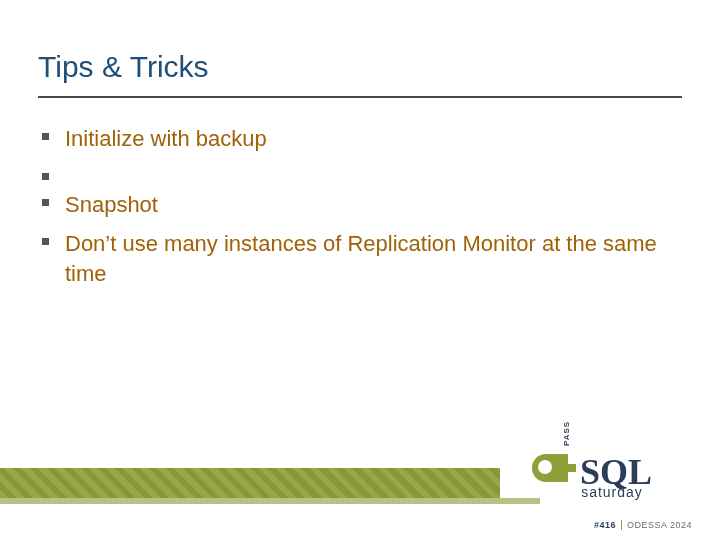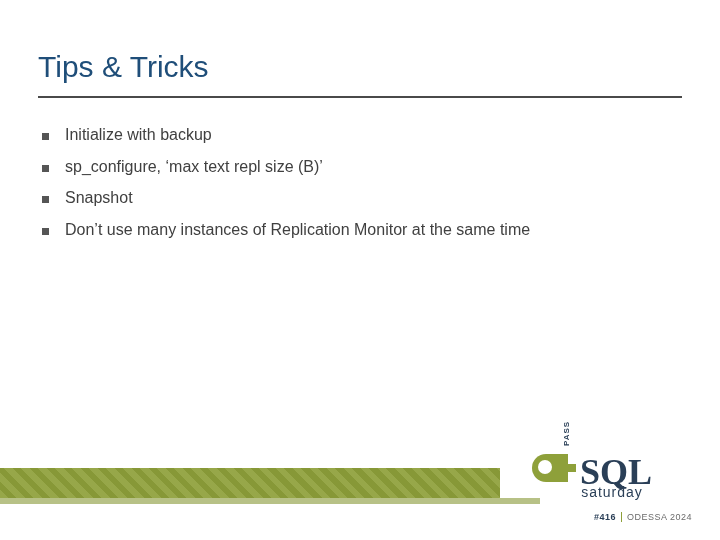--- a/index.html
+++ b/index.html
@@ -3,54 +3,53 @@
 <meta charset="utf-8">
 <style>
   * { margin: 0; padding: 0; box-sizing: border-box; }
   html, body { width: 720px; height: 540px; font-family: Arial, Helvetica, sans-serif; background: #fff; overflow: hidden; }
   .slide { position: relative; width: 716px; height: 540px; }
   .title { position: absolute; top: 50px; left: 38px; font-size: 30px; color: #1f4e79; font-weight: 400; }
   .hr { position: absolute; top: 96px; left: 38px; width: 644px; height: 2px; background: #4a4a4a; }
   .content { position: absolute; top: 124px; left: 42px; width: 620px; }
   .bullet-row { display: flex; align-items: flex-start; margin-bottom: 10px; }
   .sq { width: 7px; height: 7px; background: #555; margin-top: 9px; margin-right: 16px; flex-shrink: 0; }
-  .bt { font-size: 16px; color: #404040; line-height: 1.35; }
+  .bt { font-size: 22px; color: #a16207; line-height: 1.35; }
   .footer-bar { position: absolute; left: 0; bottom: 42px; width: 500px; height: 30px; }
   .footer-bar .seg1 { position: absolute; left: 0; top: 0; width: 500px; height: 30px; background: #8ea03a; }
   .footer-bar .seg1::after { content: ""; position: absolute; left: 0; top: 0; width: 500px; height: 30px; background: repeating-linear-gradient(45deg, rgba(255,255,255,0.08) 0 6px, rgba(0,0,0,0.05) 6px 12px); }
   .footer-thin { position: absolute; left: 0; bottom: 36px; width: 540px; height: 6px; background: #b7c186; }
   .logo { position: absolute; right: 24px; bottom: 14px; width: 160px; height: 78px; }
   .logo .sql { font-family: Georgia, "Times New Roman", serif; font-weight: bold; color: #2a3f57; }
   .logo .top { display: flex; align-items: flex-end; }
   .logo .key { width: 44px; height: 40px; position: relative; margin-right: 4px; }
   .logo .key .keybox { position: absolute; left: 0; top: 6px; width: 36px; height: 28px; background: #8ea03a; border-top-left-radius: 14px; border-bottom-left-radius: 14px; }
   .logo .key .keyhole { position: absolute; left: 6px; top: 12px; width: 14px; height: 14px; border-radius: 50%; background: #fff; }
   .logo .key .keybit { position: absolute; left: 30px; top: 16px; width: 14px; height: 8px; background: #8ea03a; }
   .logo .pass { position: absolute; left: 30px; top: -2px; transform: rotate(-90deg); transform-origin: left top; font-size: 8px; color: #2a3f57; letter-spacing: 1px; font-weight: bold; }
   .logo .sql-big { font-size: 36px; line-height: 0.9; }
   .logo .sat { font-family: Arial, sans-serif; font-size: 14px; color: #2a3f57; letter-spacing: 1px; text-align: center; margin-top: -4px; }
-  .logo .tag { display: flex; align-items: center; justify-content: flex-end; margin-top: 12px; font-size: 9px; color: #6b6b6b; letter-spacing: 0.5px; }
+  .logo .tag { display: flex; align-items: center; justify-content: flex-end; margin-top: 20px; font-size: 9px; color: #6b6b6b; letter-spacing: 0.5px; }
   .logo .tag .num { color: #2a3f57; font-weight: bold; }
   .logo .tag .sep { width: 1px; height: 10px; background: #8ea03a; margin: 0 5px; }
 </style>
 </head>
 <body>
 
 <div class="slide">
   <div class="title">Tips &amp; Tricks</div>
   <div class="hr"></div>
 
   <div class="content">
     <div class="bullet-row">
       <div class="sq"></div>
       <div class="bt">Initialize with backup</div>
     </div>
     <div class="bullet-row">
       <div class="sq"></div>
-      <div class="bt">sp_configure, ‘max text repl size (B)’</div>
     </div>
     <div class="bullet-row">
       <div class="sq"></div>
       <div class="bt">Snapshot</div>
     </div>
     <div class="bullet-row">
       <div class="sq"></div>
       <div class="bt">Don’t use many instances of  Replication Monitor at the same time</div>
     </div>
   </div>

